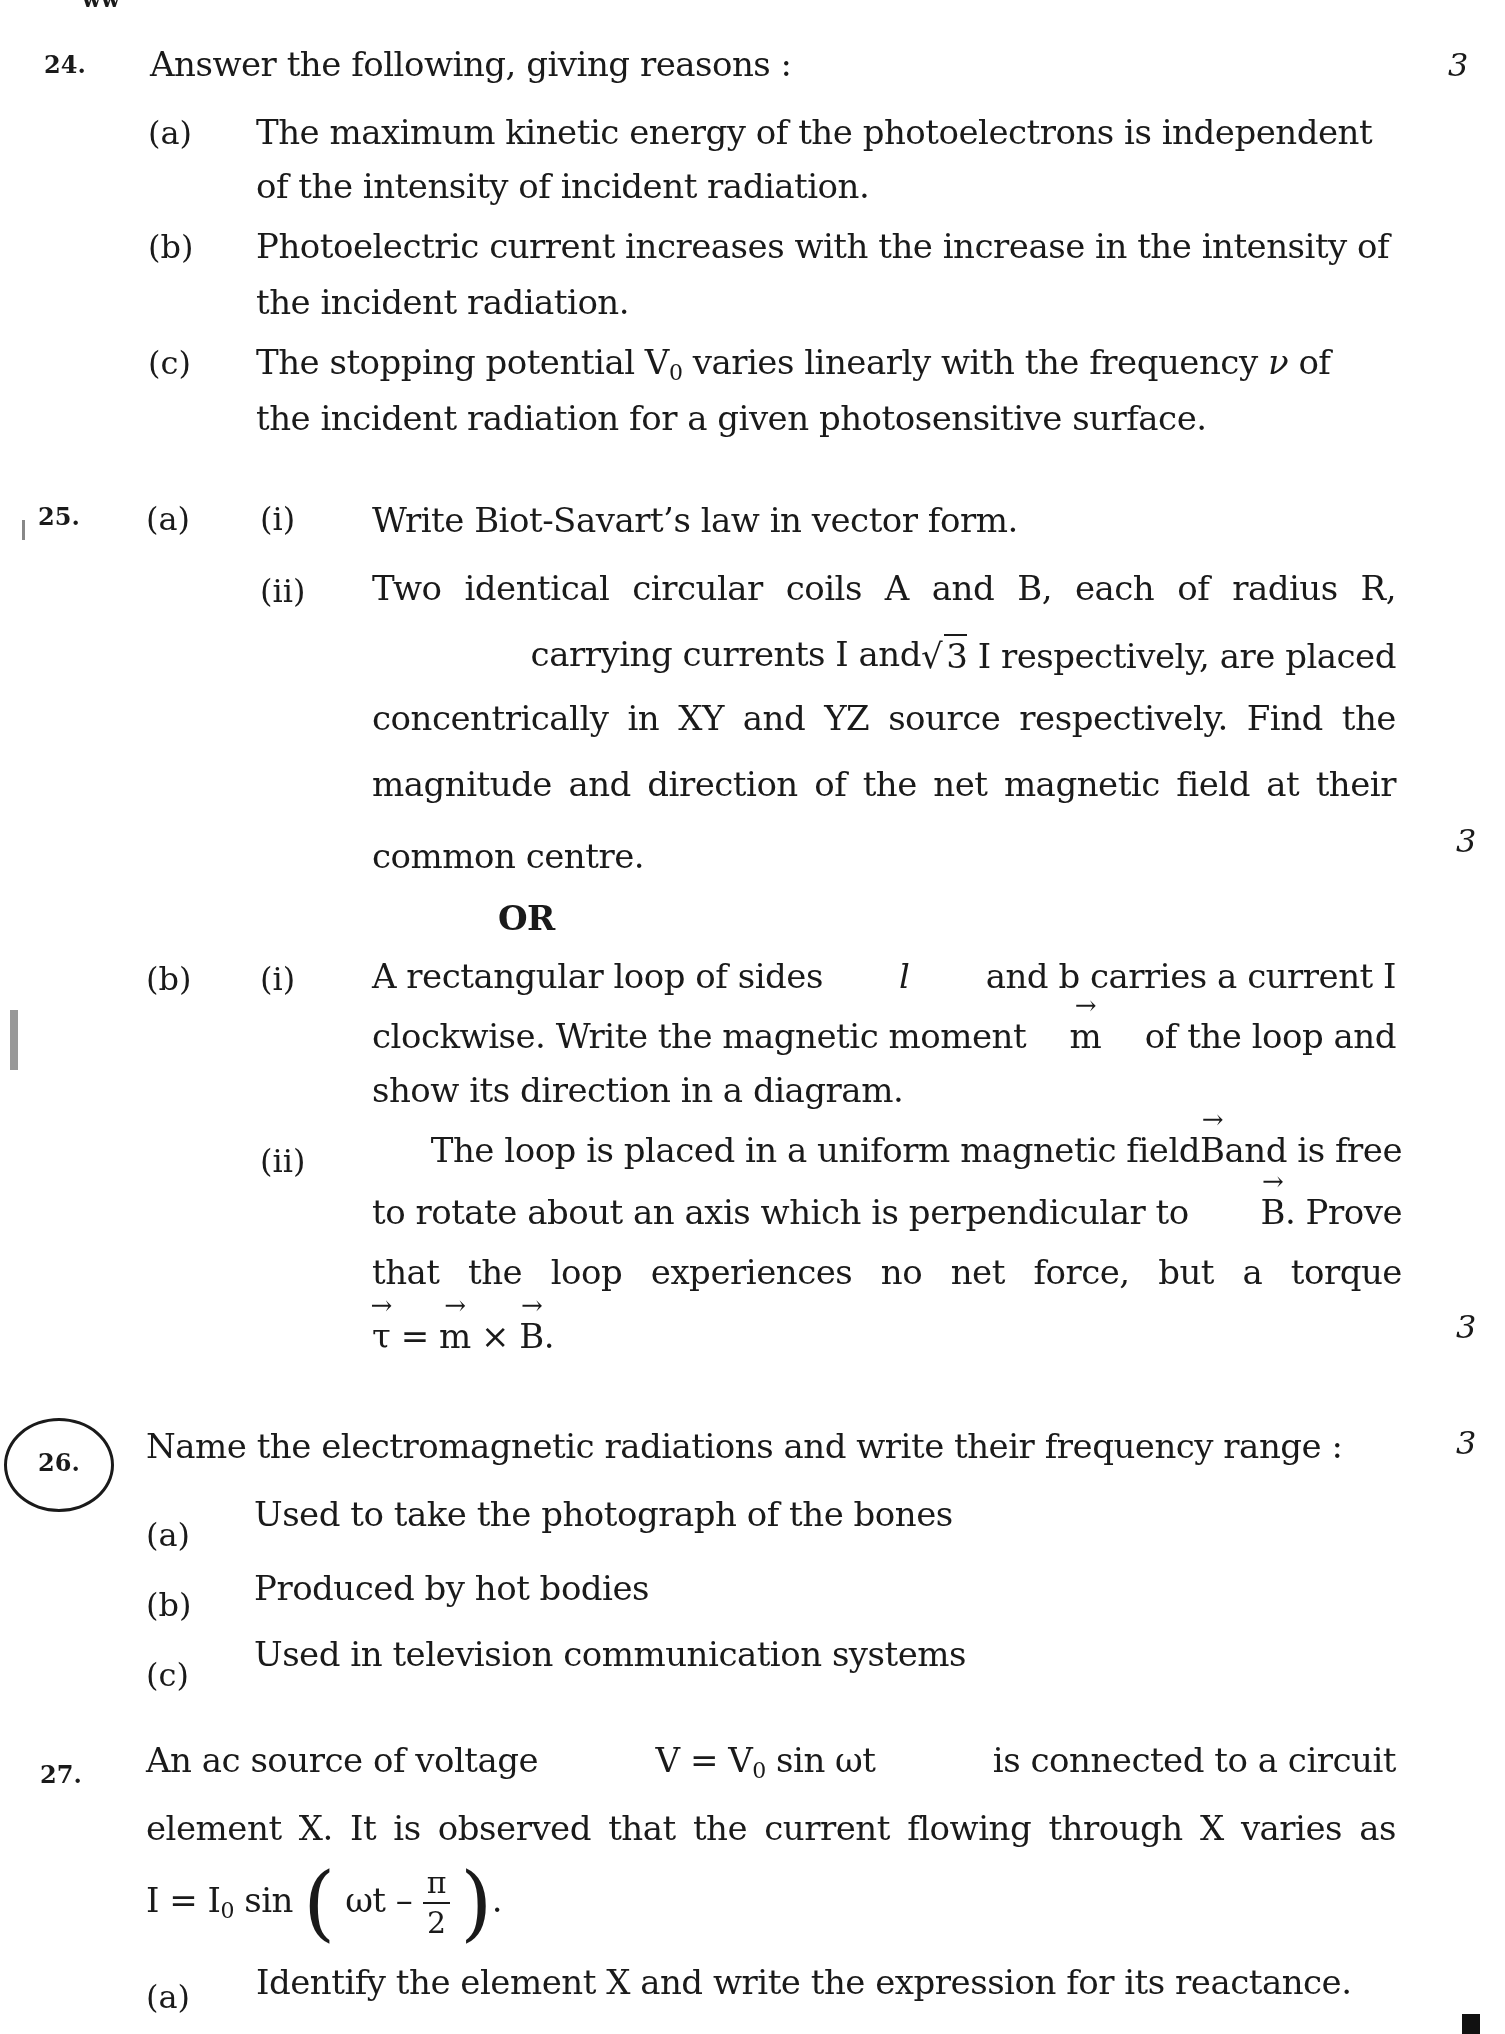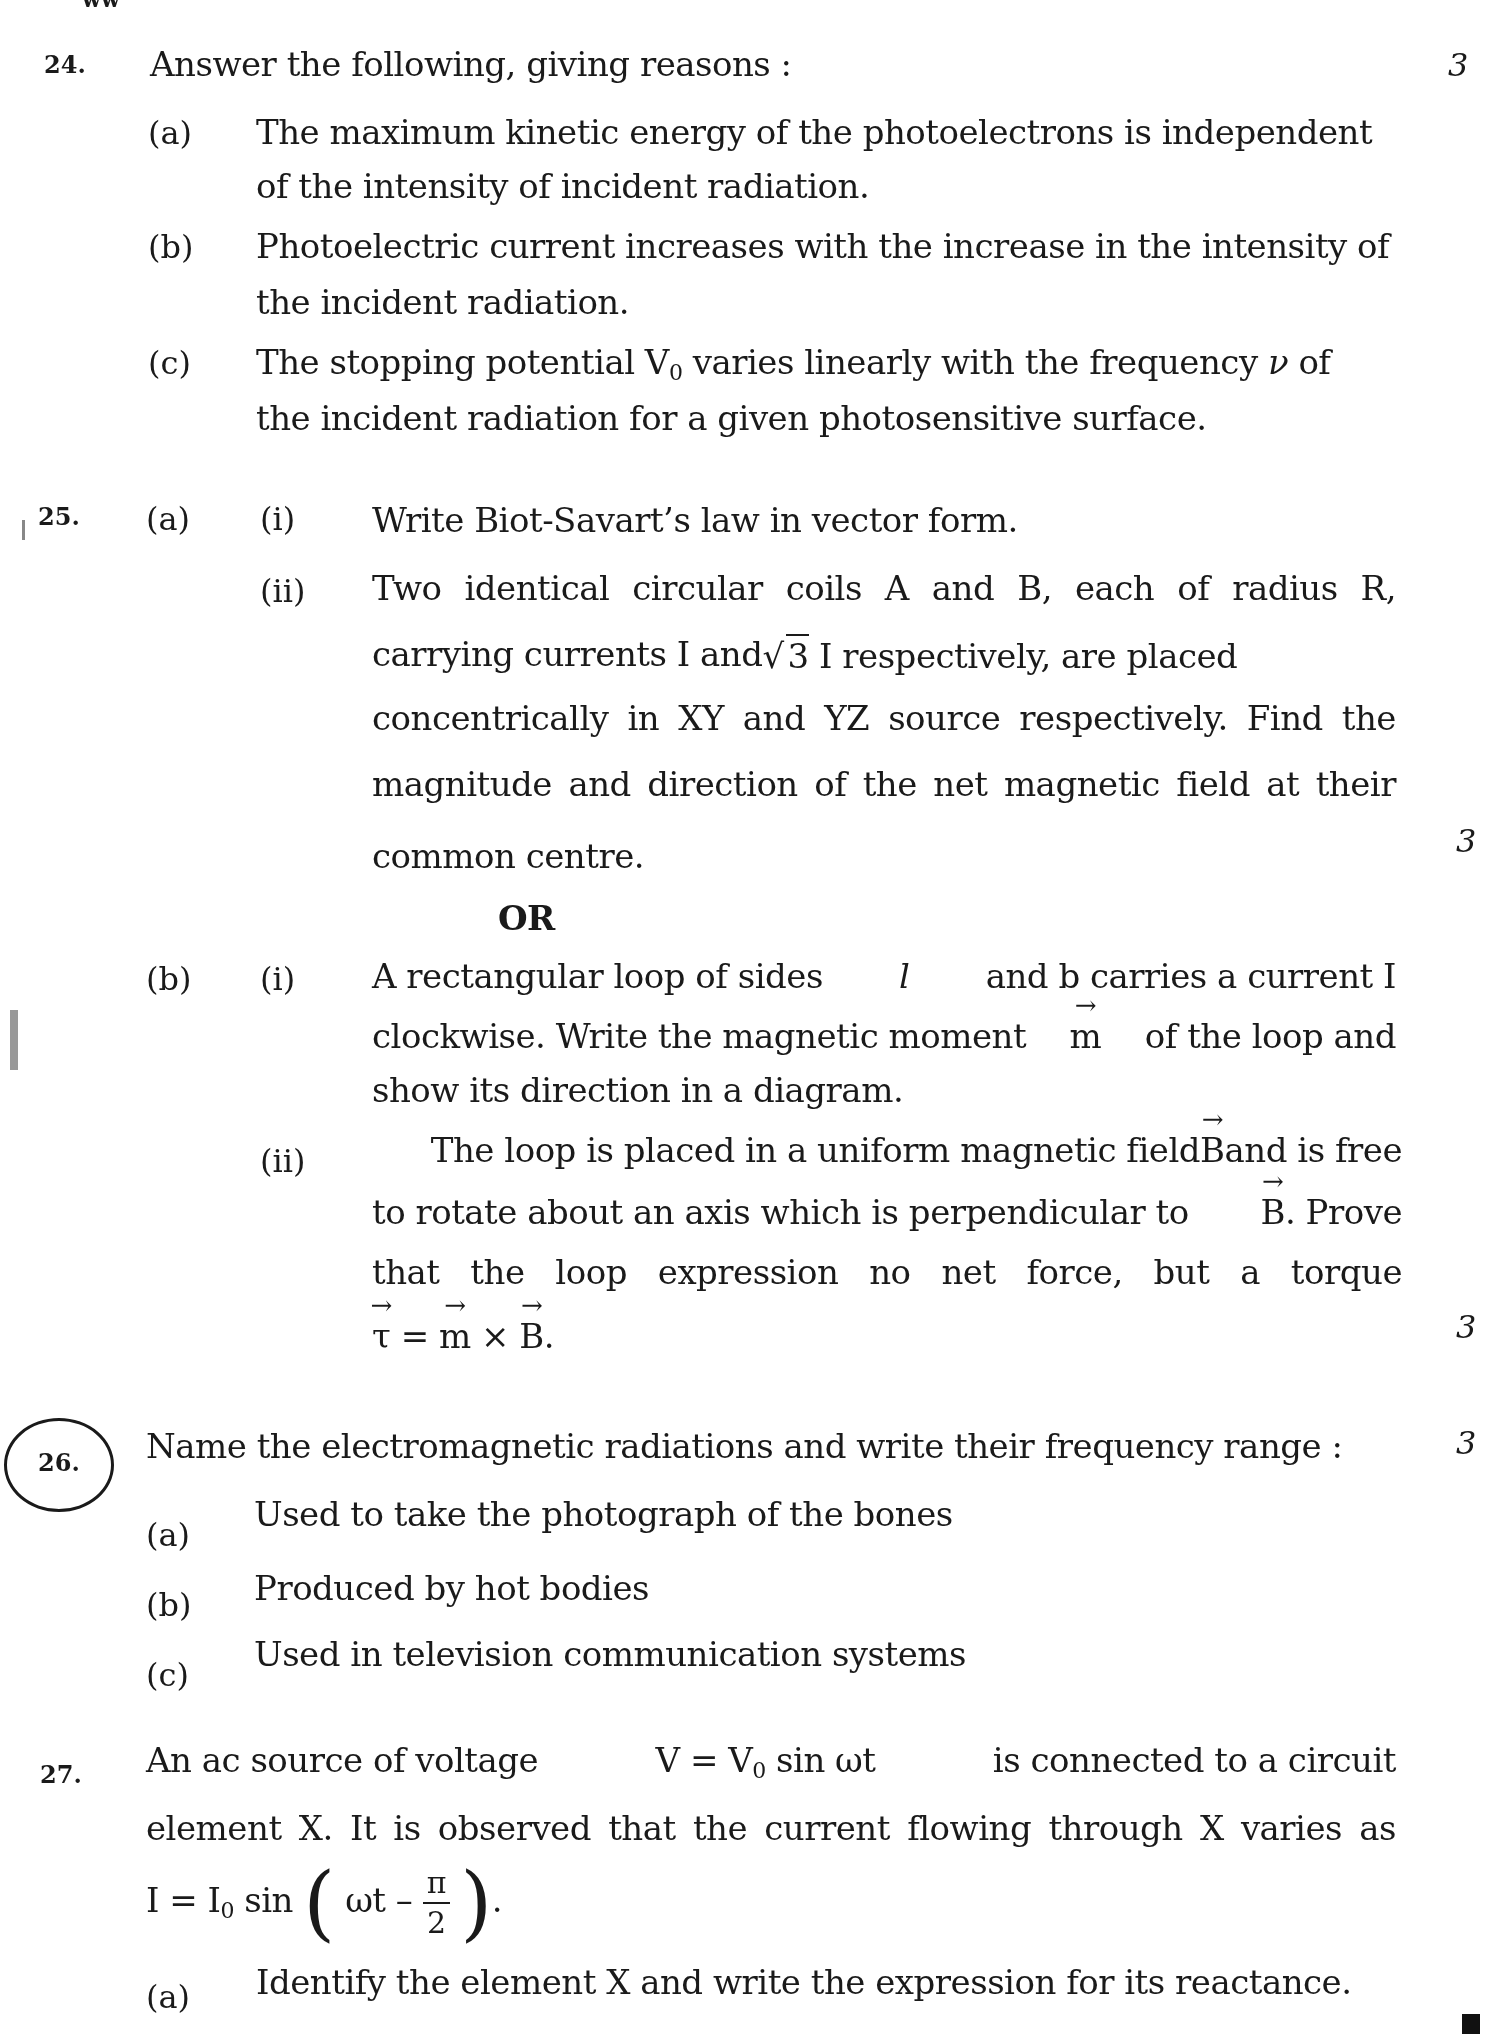--- a/index.html
+++ b/index.html
@@ -56,21 +56,21 @@
 <div class="abs txt" style="left:256px; top:398px;">the incident radiation for a given photosensitive surface.</div>
 
 <div class="abs scan-mark" style="left:22px; top:520px; width:3px; height:20px;"></div>
 <div class="abs qnum" style="left:38px; top:502px;">25.</div>
 <div class="abs lbl" style="left:146px; top:500px;">(a)</div>
 <div class="abs lbl" style="left:260px; top:500px;">(i)</div>
 <div class="abs txt" style="left:372px; top:500px;">Write Biot-Savart’s law in vector form.</div>
 
 <div class="abs lbl" style="left:260px; top:572px;">(ii)</div>
 <div class="abs txt justify" style="left:372px; top:568px; width:1024px;">Two identical circular coils A and B, each of radius R,</div>
-<div class="abs txt" style="left:372px; top:634px; width:1024px; display:flex; justify-content:flex-start;">
+<div class="abs txt" style="left:372px; top:634px; width:1024px; display:flex; justify-content:flex-end;">
   <span>carrying currents I and</span>
   <span>√<span class="sqrt">3</span> <span>I respectively, are placed</span></span>
 </div>
 <div class="abs txt justify" style="left:372px; top:698px; width:1024px;">concentrically in XY and YZ source respectively. Find the</div>
 <div class="abs txt justify" style="left:372px; top:764px; width:1024px;">magnitude and direction of the net magnetic field at their</div>
 <div class="abs txt" style="left:372px; top:836px;">common centre.</div>
 <div class="abs marks" style="left:1456px; top:822px;">3</div>
 
 <div class="abs txt" style="left:498px; top:898px; font-weight:bold;">OR</div>
 
@@ -92,21 +92,21 @@
 <div class="abs lbl" style="left:260px; top:1142px;">(ii)</div>
 <div class="abs txt" style="left:372px; top:1130px; width:1030px; display:flex; justify-content:flex-end;">
   <span>The loop is placed in a uniform magnetic field</span>
   <span class="vec">B</span>
   <span>and is free</span>
 </div>
 <div class="abs txt" style="left:372px; top:1192px; width:1030px; display:flex; justify-content:space-between;">
   <span>to rotate about an axis which is perpendicular to</span>
   <span><span class="vec">B</span><span>. Prove</span></span>
 </div>
-<div class="abs txt justify" style="left:372px; top:1252px; width:1030px;">that the loop expression no net force, but a torque</div>
+<div class="abs txt justify" style="left:372px; top:1252px; width:1030px;">that the loop experiences no net force, but a torque</div>
 <div class="abs txt" style="left:372px; top:1316px;">
   <span class="vec">τ</span>
   <span>=</span>
   <span class="vec">m</span>
   <span>×</span>
   <span class="vec">B</span><span>.</span>
 </div>
 <div class="abs marks" style="left:1456px; top:1308px;">3</div>
 
 <div class="abs circle" style="left:4px; top:1418px;"></div>

